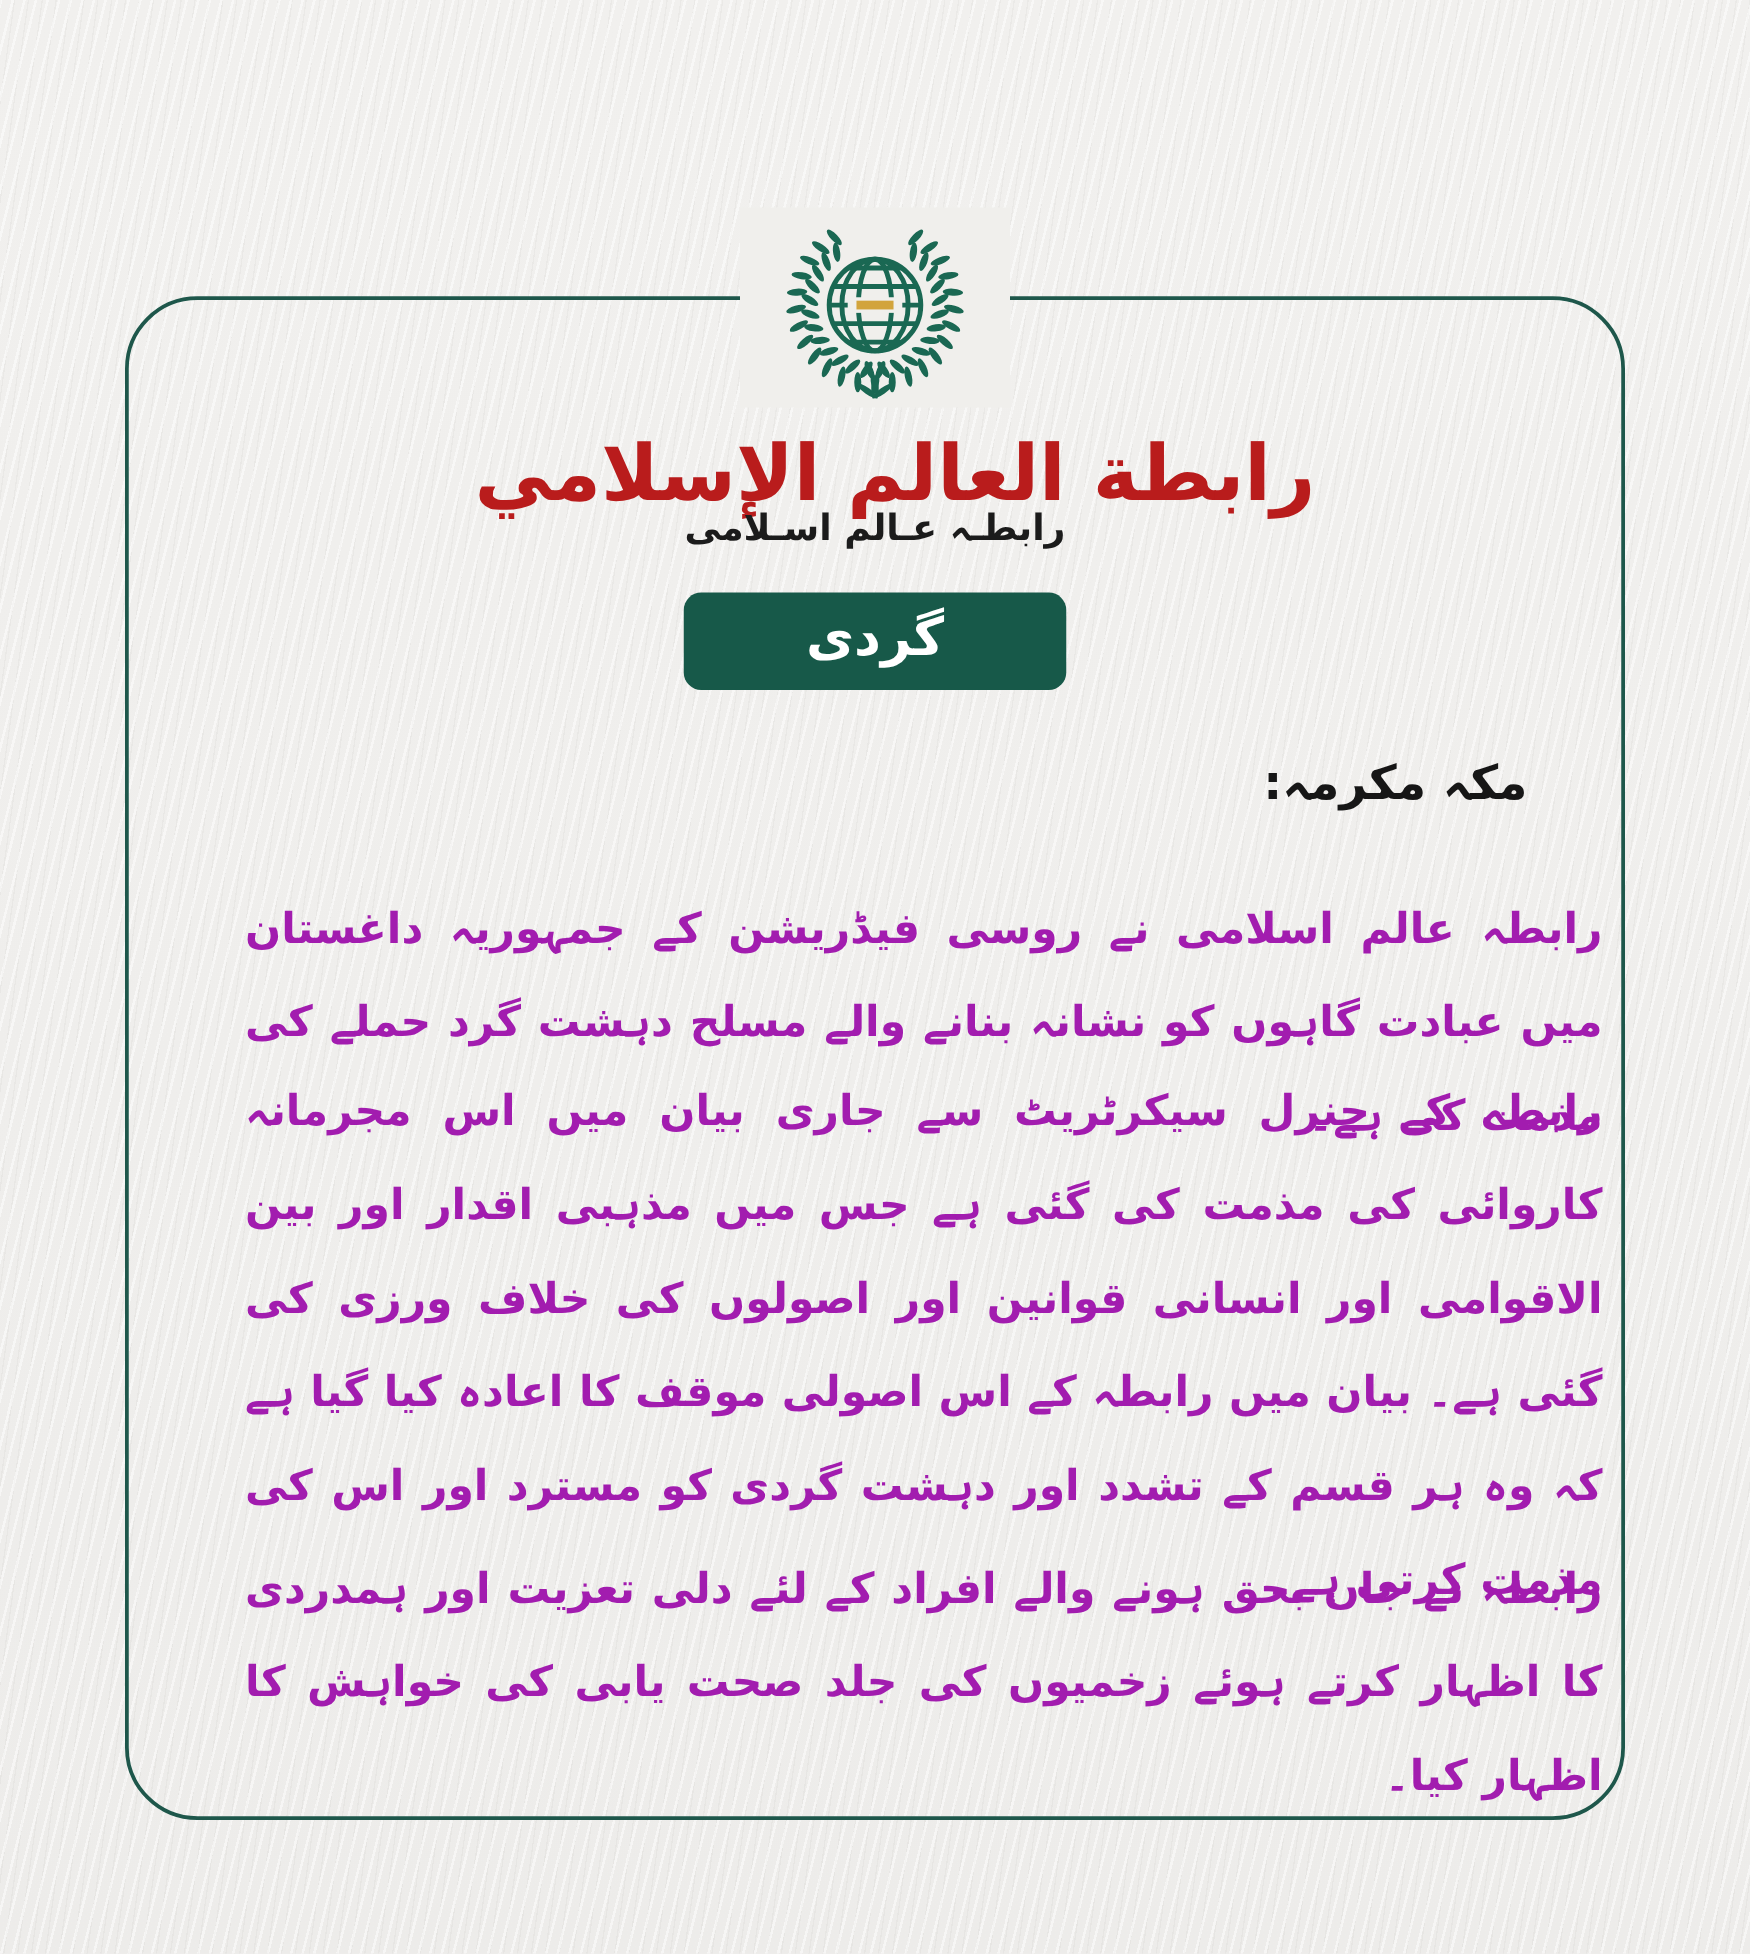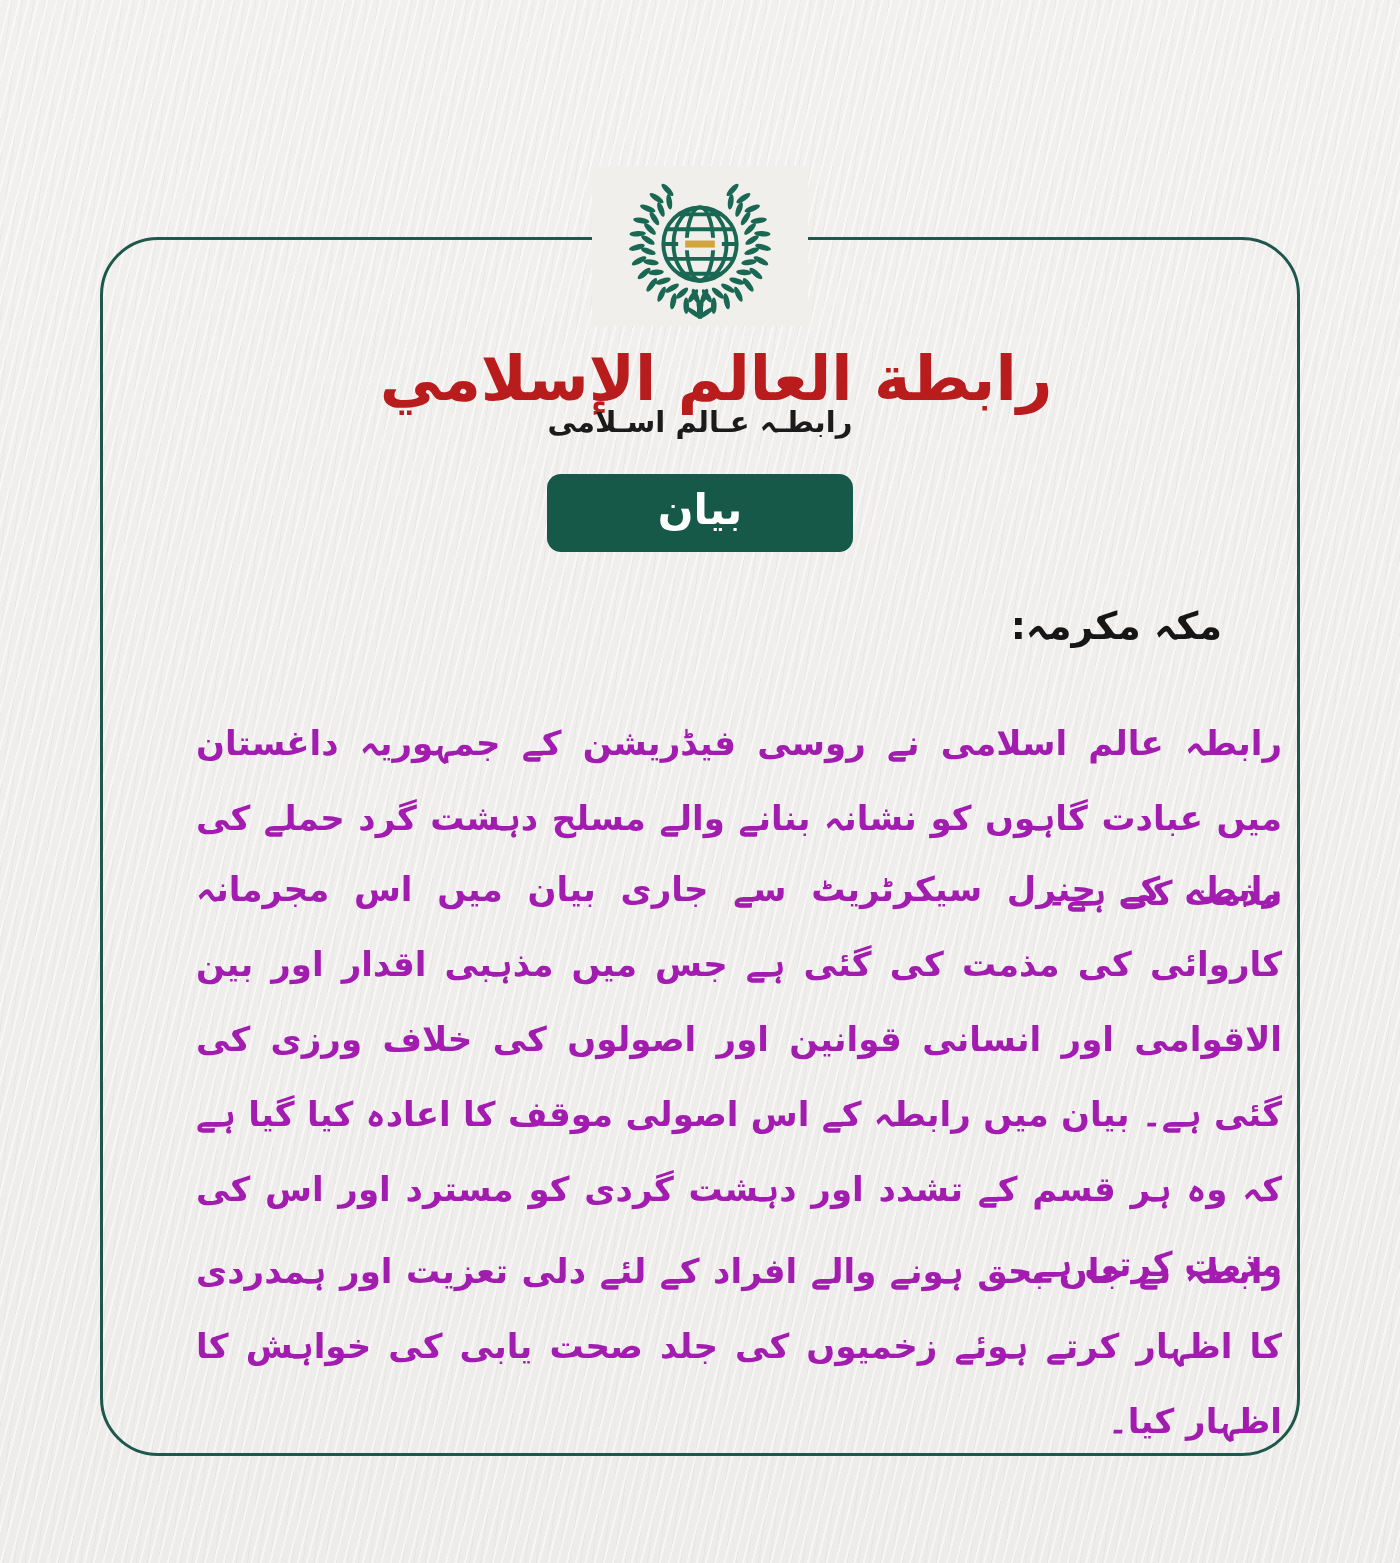--- a/index.html
+++ b/index.html
@@ -143,21 +143,21 @@
           <ellipse cx="82.33039744688003" cy="179.04925771703853" rx="3.6" ry="10.5" transform="rotate(-180.4 82.33039744688003 179.04925771703853)"></ellipse>
           <ellipse cx="105.60641550326514" cy="166.7650215697168" rx="3.6" ry="10" transform="rotate(-156.8 105.60641550326514 166.7650215697168)"></ellipse>
           <ellipse cx="99.71725723536689" cy="180.99950652028102" rx="3.6" ry="10.5" transform="rotate(-192.8 99.71725723536689 180.99950652028102)"></ellipse>
           <ellipse cx="92" cy="188" rx="3.2" ry="13" transform="rotate(-55 92 188)"></ellipse>
         </g>
     </svg>
   </div>
   <div class="calligraphy">رابطة العالم الإسلامي</div>
   <div class="urdu-sub">رابطـہ عـالم اسـلامی</div>
   <div class="banner" style="background: rgb(23, 89, 73);">
-    <span class="banner-text">بیان</span>
+    <span class="banner-text">گردی</span>
   </div>
 </div>
 
 <div class="content">
   <div class="dateline">مکہ مکرمہ:</div>
   <div class="para p1">رابطہ عالم اسلامی نے روسی فیڈریشن کے جمہوریہ داغستان میں عبادت گاہوں کو نشانہ بنانے والے مسلح دہشت گرد حملے کی مذمت کی ہے۔</div>
   <div class="para p2">رابطہ کے جنرل سیکرٹریٹ سے جاری بیان میں اس مجرمانہ کاروائی کی مذمت کی گئی ہے جس میں مذہبی اقدار اور بین الاقوامی اور انسانی قوانین اور اصولوں کی خلاف ورزی کی گئی ہے۔ بیان میں رابطہ کے اس اصولی موقف کا اعادہ کیا گیا ہے کہ وہ ہر قسم کے تشدد اور دہشت گردی کو مسترد اور اس کی مذمت کرتی ہے۔</div>
   <div class="para p3">رابطہ نے جاں بحق ہونے والے افراد کے لئے دلی تعزیت اور ہمدردی کا اظہار کرتے ہوئے زخمیوں کی جلد صحت یابی کی خواہش کا اظہار کیا۔</div>
 </div>
 

